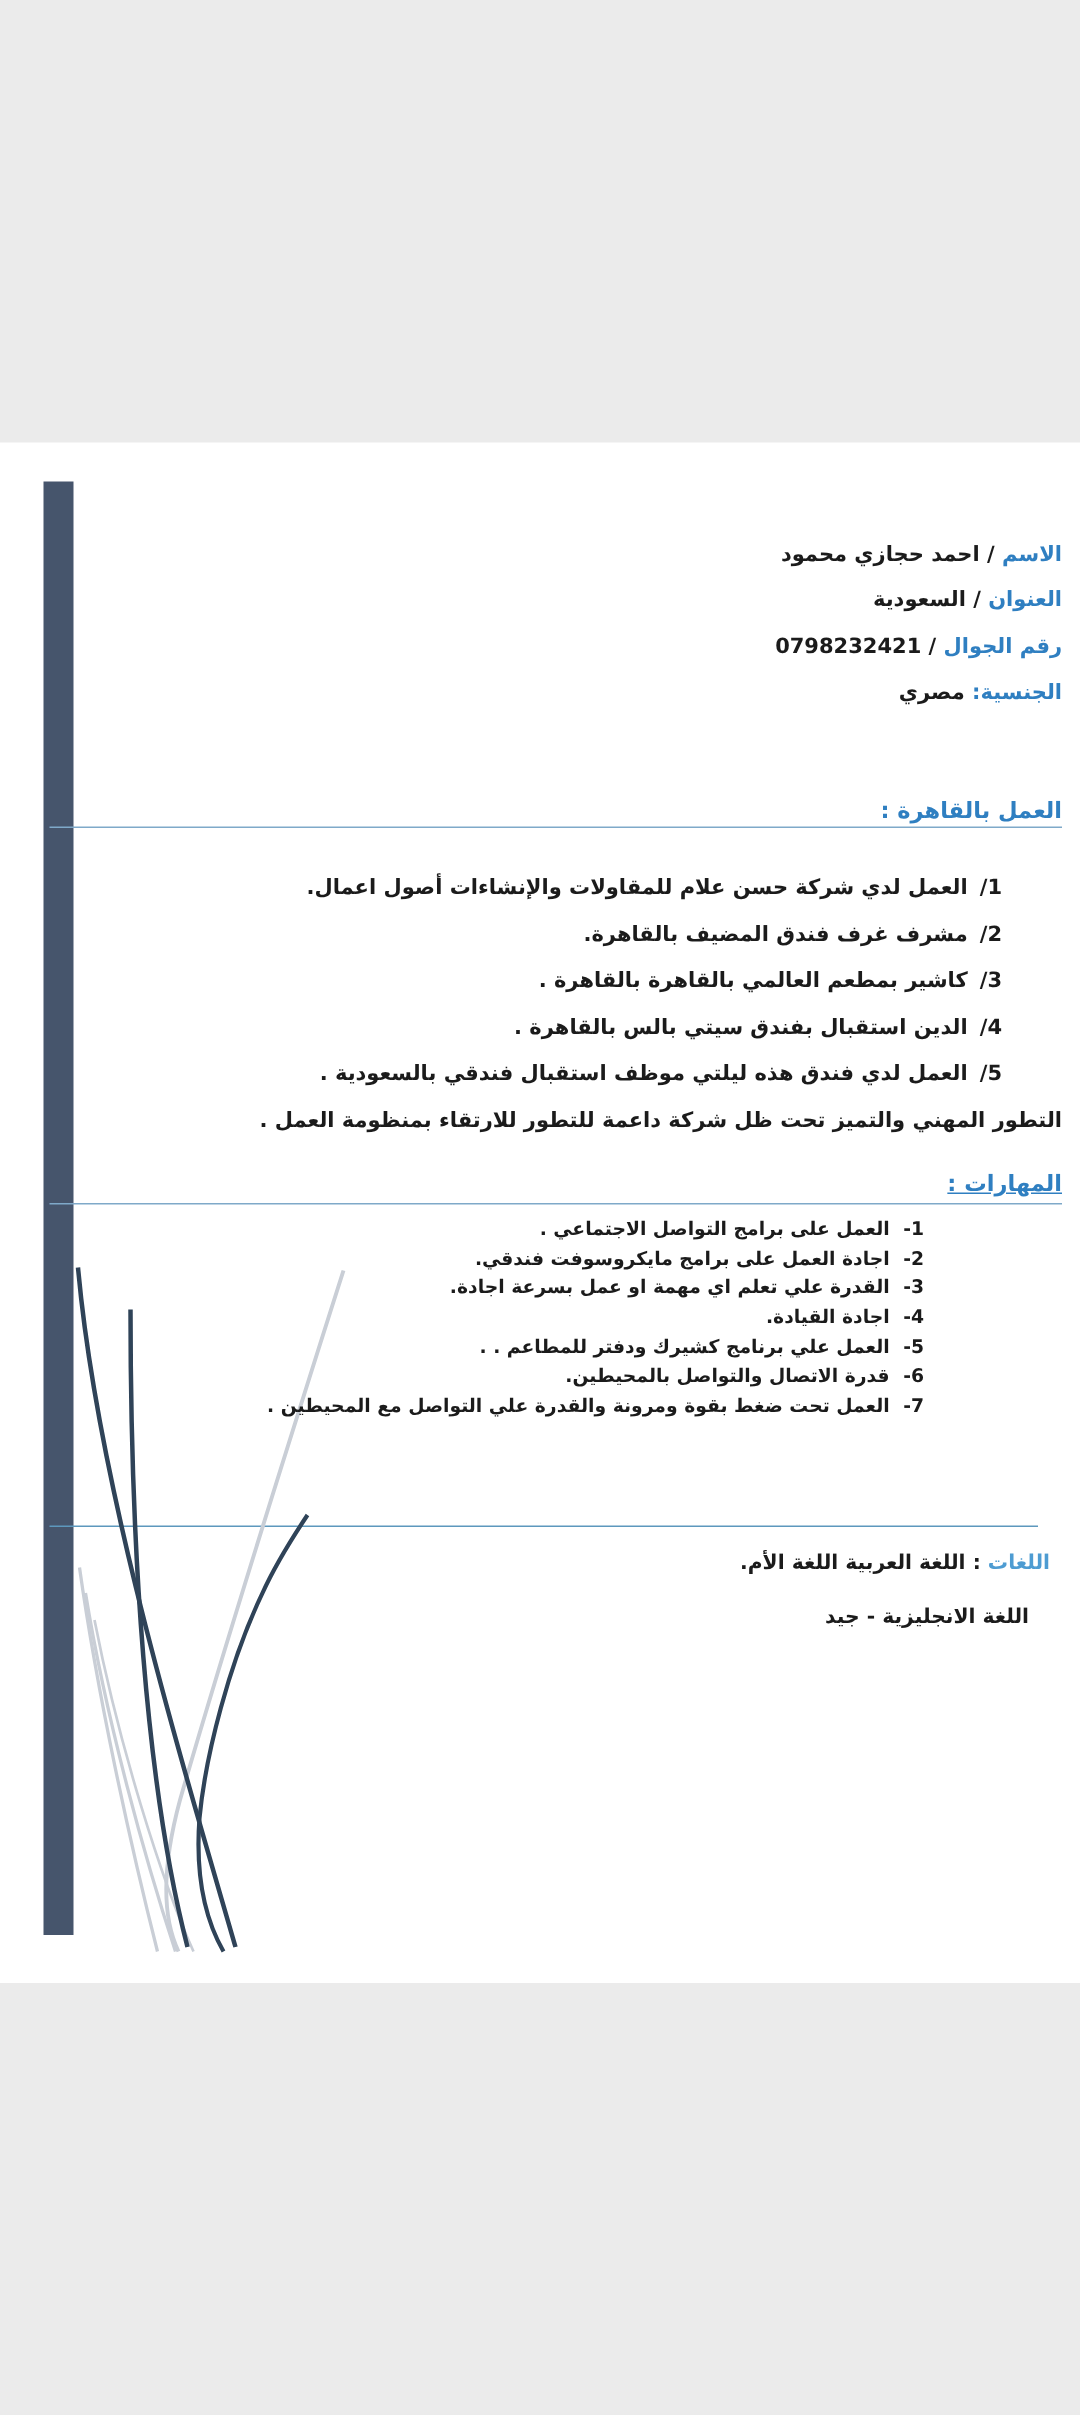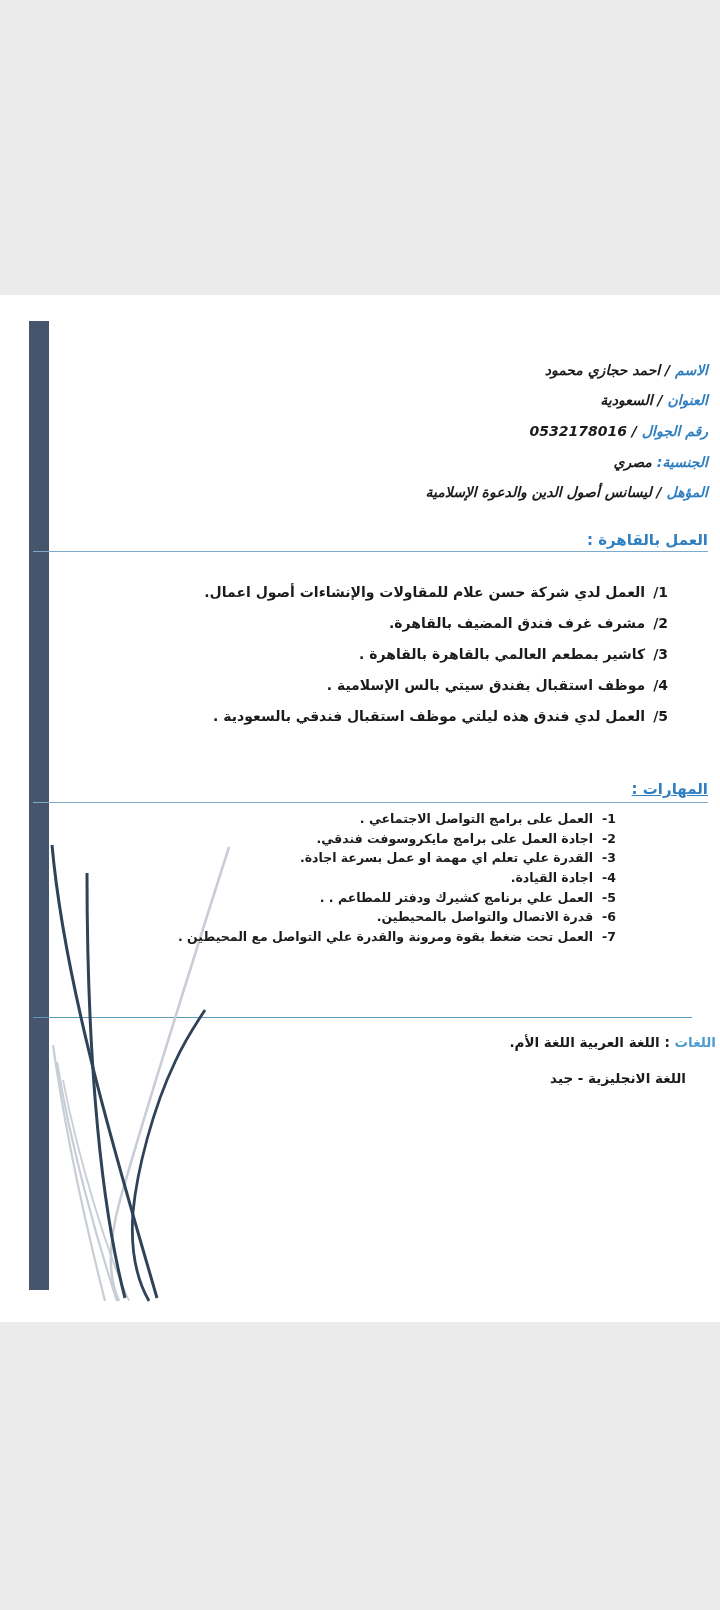--- a/index.html
+++ b/index.html
@@ -24,21 +24,21 @@
     z-index:1;
   }
   .rule.h1-rule{left:33px;top:256px;width:675px;}
   .rule.h2-rule{left:33px;top:507px;width:675px;}
   .rule.sep-rule{left:33px;top:722px;width:659px;border-top:1px solid var(--sep-blue,#5d98bd);}
   .swoosh{position:absolute;left:25px;top:545px;z-index:2;}
   .txtline{
     position:absolute;direction:rtl;text-align:right;white-space:nowrap;
     color:var(--text-dark,#1b1b1b);font-weight:700;z-index:3;
   }
-  .info-row{font-size:14px;line-height:17px;font-style:italic;}
+  .info-row{font-size:14px;line-height:17px;}
   .info-row .label{color:var(--accent-blue,#2f7fc1);}
   .info-row .sep{white-space:pre;color:#1b1b1b;}
   .heading{
     font-size:15px;line-height:18px;color:var(--accent-blue,#2f7fc1);font-weight:700;
   }
   .list-row{display:flex;gap:8px;font-size:14px;line-height:17px;}
   .list-row .num{flex:0 0 auto;}
   .note-line{font-size:14px;line-height:17px;}
   .skill-row{display:flex;gap:9px;font-size:12.5px;line-height:15px;}
   .lang-line{font-size:13.5px;line-height:17px;font-weight:600;}
@@ -67,51 +67,49 @@
       <path d="M 180,170 C 172,182 160,200 150,222 C 128,268 112,330 108,372 C 105,412 112,440 124,461" stroke="#2f4358" stroke-width="2.8"></path>
     </svg>
 
     <div class="txtline info-row" style="top:67px;right:12px;">
       <span class="label">الاسم</span><span class="sep"> / </span><span class="value">احمد حجازي محمود</span>
     </div>
     <div class="txtline info-row" style="top:97px;right:12px;">
       <span class="label">العنوان</span><span class="sep"> / </span><span class="value">السعودية</span>
     </div>
     <div class="txtline info-row" style="top:128px;right:12px;">
-      <span class="label">رقم الجوال</span><span class="sep"> / </span><span class="value">0532178016</span>
+      <span class="label">رقم الجوال</span><span class="sep"> / </span><span class="value">0798232421</span>
     </div>
     <div class="txtline info-row" style="top:159px;right:12px;margin-left:36px;">
       <span class="label">الجنسية:</span><span class="sep"> </span><span class="value">مصري</span>
-    </div>
-    <div class="txtline info-row" style="top:189px;right:12px;">
-      <span class="label">المؤهل</span><span class="sep"> / </span><span class="value">ليسانس أصول الدين والدعوة الإسلامية</span>
     </div>
 
     <div class="txtline heading" style="top:236px;right:12px;">العمل بالقاهرة :</div>
 
     <div class="txtline list-row" style="top:289px;right:52px;">
       <span class="num">1/</span>
         <span class="txt">العمل لدي شركة حسن علام للمقاولات والإنشاءات أصول اعمال.</span>
     </div>
     <div class="txtline list-row" style="top:320px;right:52px;">
       <span class="num">2/</span>
         <span class="txt">مشرف غرف فندق المضيف بالقاهرة.</span>
     </div>
     <div class="txtline list-row" style="top:351px;right:52px;">
       <span class="num">3/</span>
         <span class="txt">كاشير بمطعم العالمي بالقاهرة بالقاهرة .</span>
     </div>
     <div class="txtline list-row" style="top:382px;right:52px;">
       <span class="num">4/</span>
-        <span class="txt">موظف استقبال بفندق سيتي بالس الإسلامية .</span>
+        <span class="txt">الدين استقبال بفندق سيتي بالس بالقاهرة .</span>
     </div>
     <div class="txtline list-row" style="top:413px;right:52px;">
       <span class="num">5/</span>
         <span class="txt">العمل لدي فندق هذه ليلتي موظف استقبال فندقي بالسعودية .</span>
     </div>
+    <div class="txtline note-line" style="top:444px;right:12px;">التطور المهني والتميز تحت ظل شركة داعمة للتطور للارتقاء بمنظومة العمل .</div>
 
     <div class="txtline heading" style="top:485px;right:12px;text-decoration:underline;">المهارات :</div>
 
     <div class="txtline skill-row" style="top:516px;right:104px;">
       <span class="num">1-</span>
         <span class="txt">العمل على برامج التواصل الاجتماعي .</span>
     </div>
     <div class="txtline skill-row" style="top:536px;right:104px;">
       <span class="num">2-</span>
         <span class="txt">اجادة العمل على برامج مايكروسوفت فندقي.</span>
@@ -130,19 +128,19 @@
     </div>
     <div class="txtline skill-row" style="top:614px;right:104px;">
       <span class="num">6-</span>
         <span class="txt">قدرة الاتصال والتواصل بالمحيطين.</span>
     </div>
     <div class="txtline skill-row" style="top:634px;right:104px;">
       <span class="num">7-</span>
         <span class="txt">العمل تحت ضغط بقوة ومرونة والقدرة علي التواصل مع المحيطين .</span>
     </div>
 
-    <div class="txtline lang-line" style="top:739px;right:4px;margin-left:43px;">
+    <div class="txtline lang-line" style="top:739px;right:20px;margin-left:43px;">
       <span class="label">اللغات</span><span class="sep"> : </span><span class="value">اللغة العربية اللغة الأم.</span>
     </div>
     <div class="txtline lang-line" style="top:775px;right:34px;">اللغة الانجليزية - جيد</div>
 
   </div>
 </div>
 
 </body></html>

